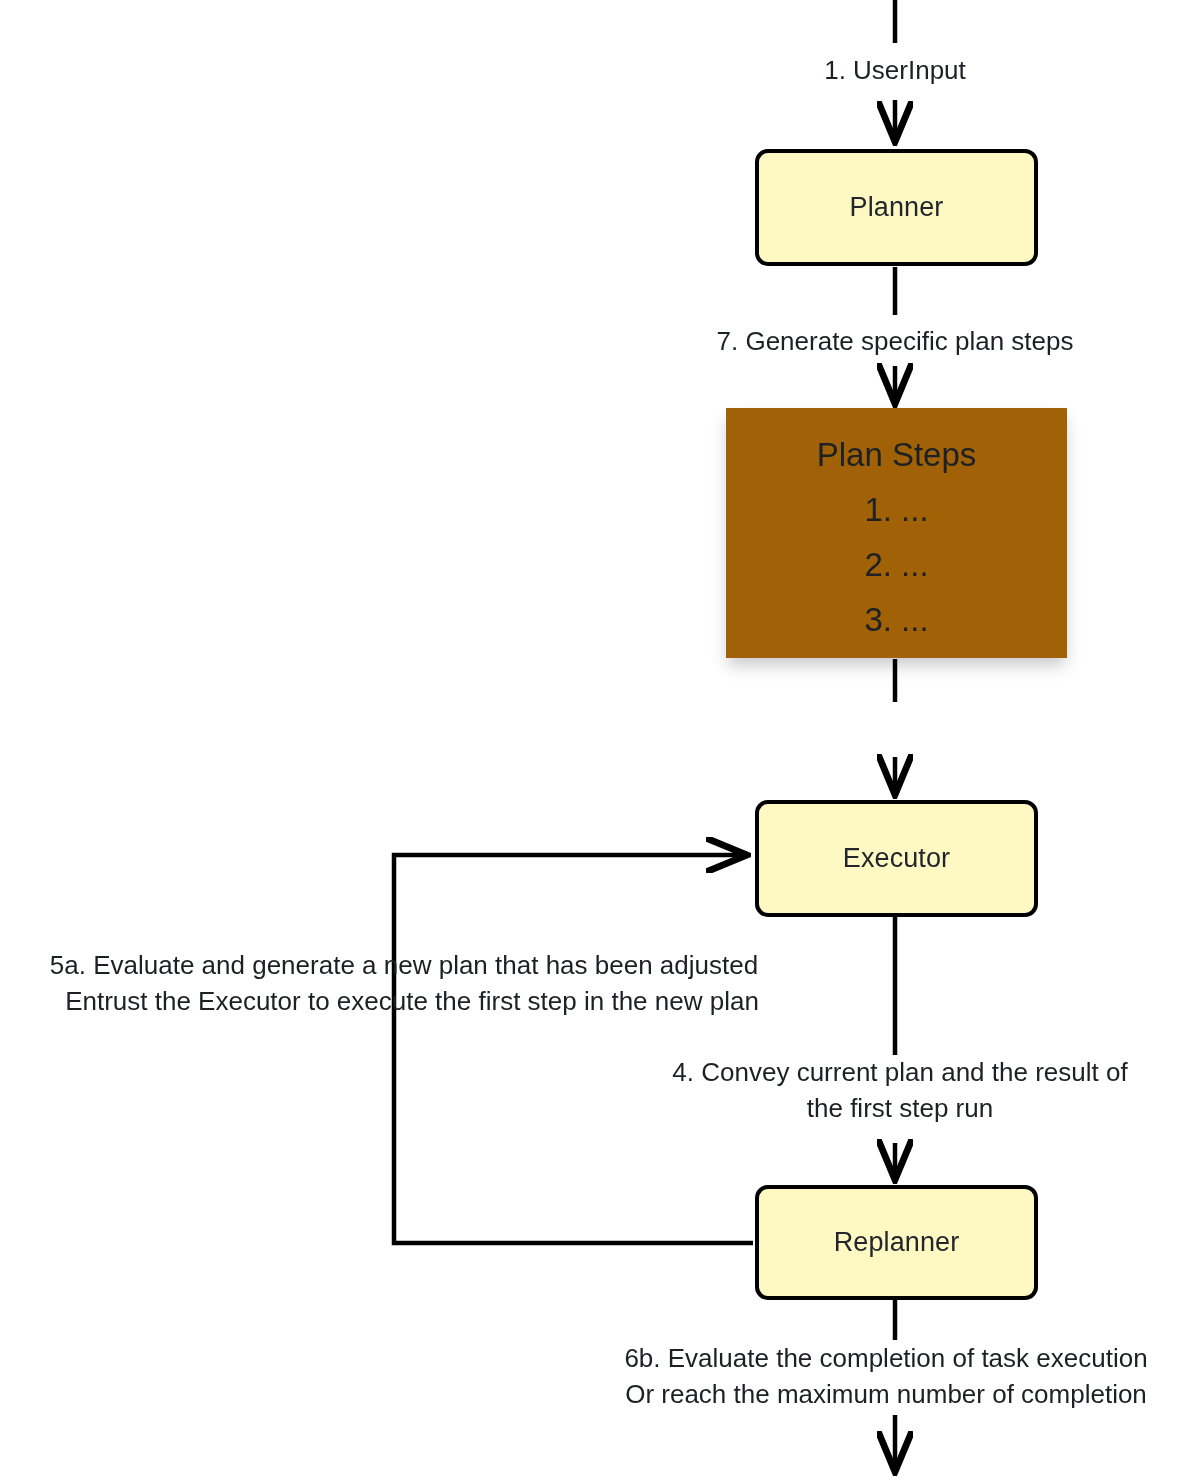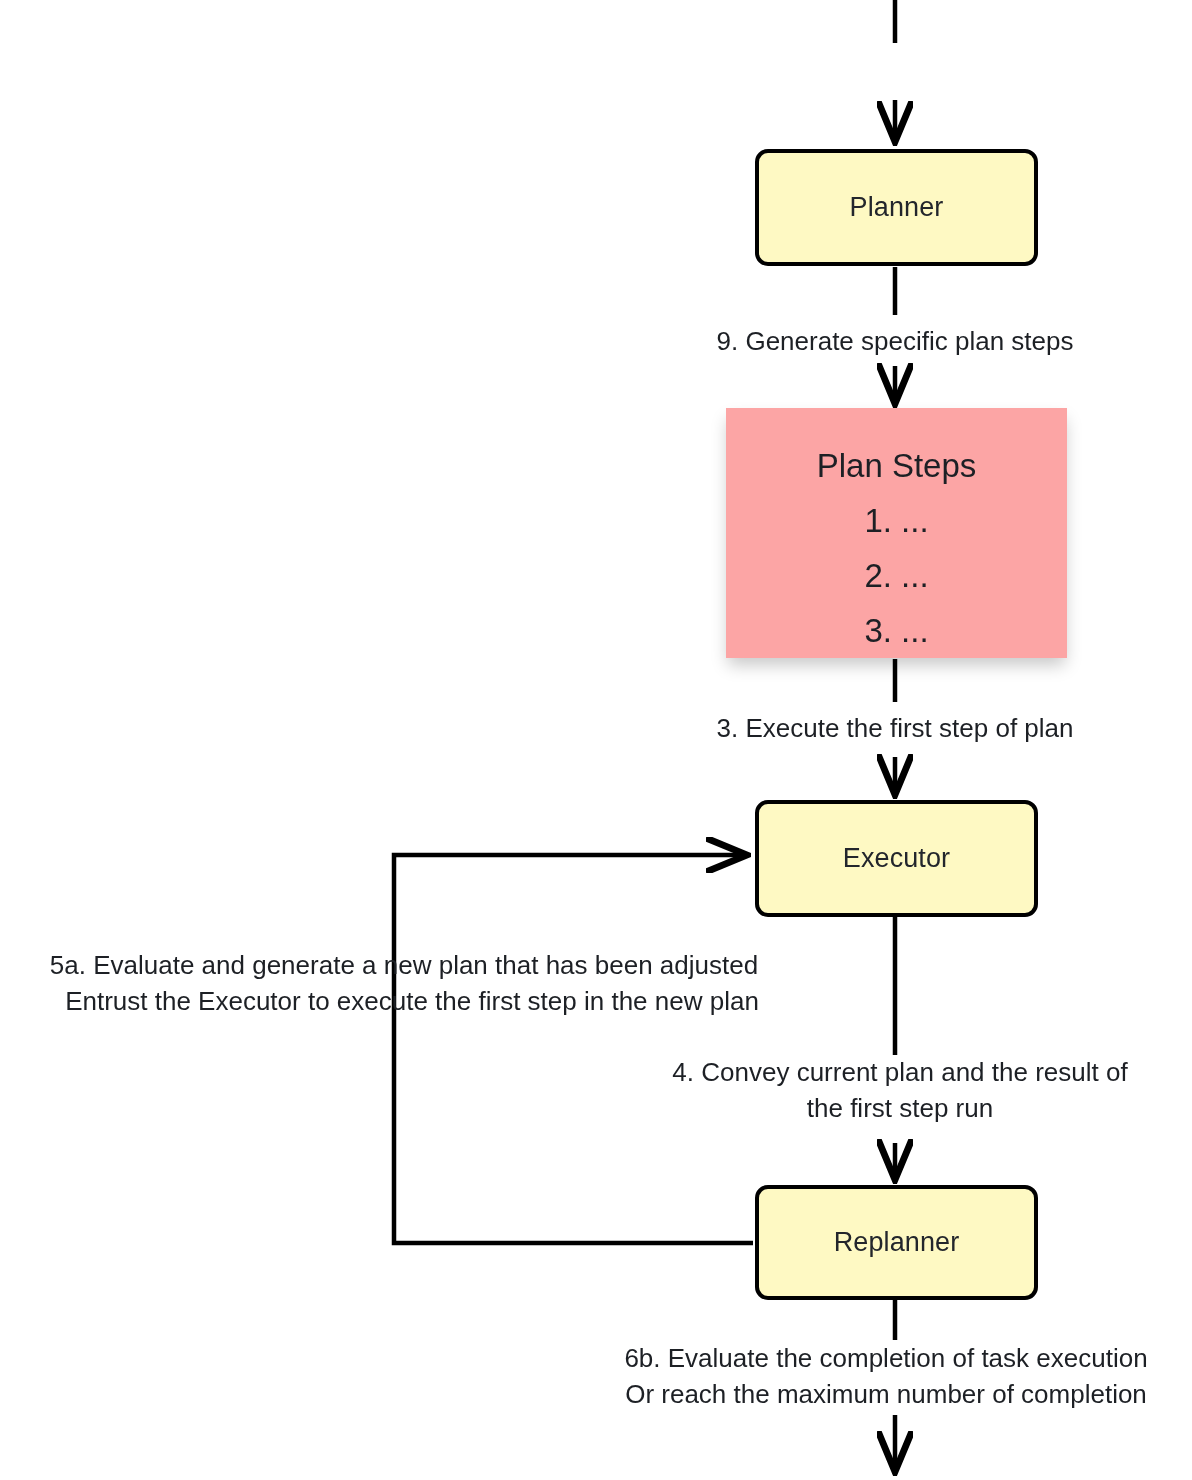--- a/index.html
+++ b/index.html
@@ -41,25 +41,25 @@
     border-radius: 13px;
   }
   .node-proc .node-label {
     font-size: 27px;
     line-height: 1;
     color: #23262c;
     letter-spacing: 0.1px;
   }
 
   .node-note {
-    background: #fca5a5;
+    background: #a16207;
     border: none;
     border-radius: 0;
     flex-direction: column;
-    justify-content: center;
+    justify-content: flex-start;
     box-shadow: 0 9px 16px -2px rgba(0,0,0,0.22);
   }
   .note-title {
     font-size: 33px;
     line-height: 1;
     color: #1d2025;
     margin-top: 30px;
   }
   .note-step {
     font-size: 33px;
@@ -110,24 +110,24 @@
       <line x1="895" y1="1143" x2="895" y2="1178" marker-end="url(#arrowhead)"></line>
 
       <line x1="895" y1="1299" x2="895" y2="1340"></line>
 
       <line x1="895" y1="1415" x2="895" y2="1470" marker-end="url(#arrowhead)"></line>
 
       <path d="M753,1243 L394,1243 L394,855 L745,855" stroke-linejoin="miter" marker-end="url(#arrowhead)"></path>
     </g>
   </svg>
 
+  <div class="caption center" style="left:695px; top:52px; width:400px;">1. UserInput</div>
 
-  <div class="caption center" style="left:645px; top:323px; width:500px;">9. Generate specific plan steps</div>
+  <div class="caption center" style="left:645px; top:323px; width:500px;">7. Generate specific plan steps</div>
 
-  <div class="caption center" style="left:645px; top:710px; width:500px;">3. Execute the first step of plan</div>
 
   <div class="caption center" style="left:620px; top:1054px; width:560px;">4. Convey current plan and the result of</div>
   <div class="caption center" style="left:620px; top:1090px; width:560px;">the first step run</div>
 
   <div class="caption left" style="left:4px; top:947px; width:800px;">5a. Evaluate and generate a new plan that has been adjusted</div>
   <div class="caption left" style="left:12px; top:983px; width:800px;">Entrust the Executor to execute the first step in the new plan</div>
 
   <div class="caption center" style="left:580px; top:1340px; width:612px;">6b. Evaluate the completion of task execution</div>
   <div class="caption center" style="left:580px; top:1376px; width:612px;">Or reach the maximum number of completion</div>
 

